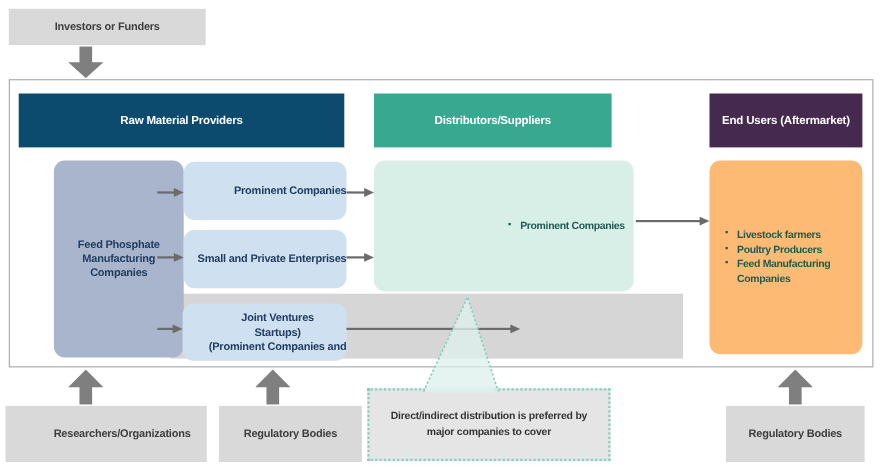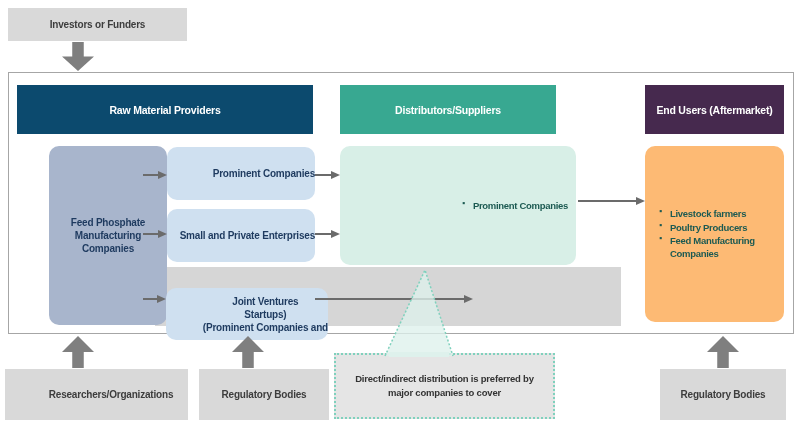--- a/index.html
+++ b/index.html
@@ -113,21 +113,21 @@
 </div>
 
 <div class="abs center-box light-blue" style="left:167px; top:147px; width:148px; height:53px;">
   <span>Prominent Companies</span>
 </div>
 
 <div class="abs center-box light-blue" style="left:167px; top:209px; width:148px; height:53px;">
   <span>Small and Private Enterprises</span>
 </div>
 
-<div class="abs center-box light-blue" style="left:166px; top:288px; width:162px; height:52px;">
+<div class="abs center-box light-blue" style="left:166px; top:276px; width:149px; height:52px;">
   <div>
     <span class="line">Joint Ventures</span>
     <span class="line">Startups)</span>
     <span class="line">(Prominent Companies and</span>
   </div>
 </div>
 
 <div class="abs center-box mint-box" style="left:340px; top:146px; width:236px; height:119px; padding:0 8px 0 12px;">
   <ul class="bullets">
     <li>Prominent Companies</li>

